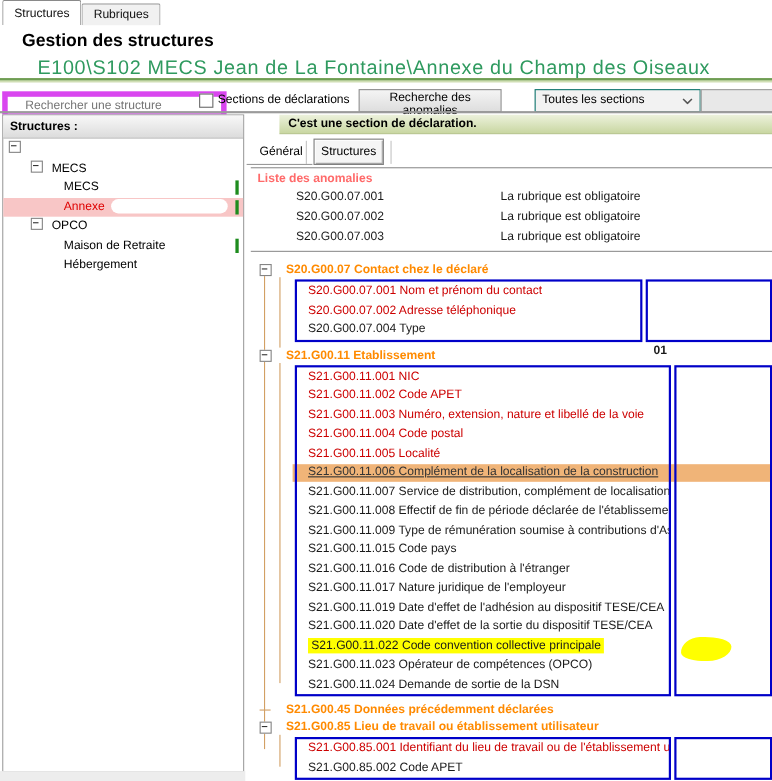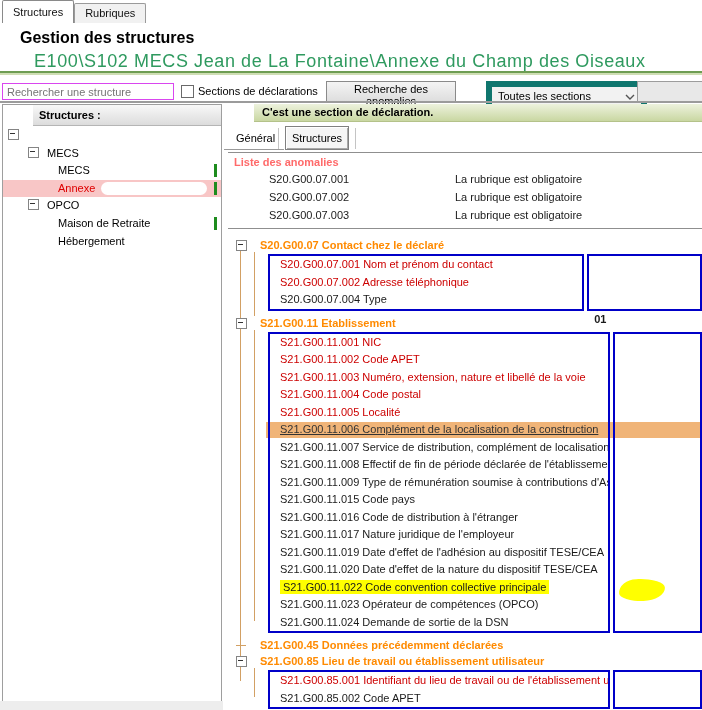--- a/index.html
+++ b/index.html
@@ -13,36 +13,36 @@
     border:1px solid #9a9a9a;border-bottom:none;background:#f1f1f1;border-radius:2px 2px 0 0;color:#111;}
   .wtab.active{background:#fff;line-height:22px;position:relative;z-index:2;border-color:#8a8a8a;}
   
   #page-title{position:absolute;top:29px;left:20px;font-weight:bold;font-size:16px;color:#000;}
   #breadcrumb{position:absolute;top:51px;left:34px;font-size:18px;letter-spacing:.6px;
     color:var(--c-breadcrumb-green,#2F9A5F);white-space:nowrap;}
   #green-rule{position:absolute;top:71px;left:0;width:702px;height:2px;
     border-top:2px solid var(--c-rule-green,#6E9D53);background:#cfdeb4;}
   
   #toolbar{position:absolute;top:80px;left:0;width:702px;height:22px;}
-  #search-input{position:absolute;left:2px;top:3px;width:162px;height:15px;border:1px solid #d946ef;
-    padding:0 4px;font:11px "Liberation Sans",sans-serif;color:#444;}
+  #search-input{position:absolute;left:2px;top:3px;width:162px;height:15px;border:5px solid #d946ef;
+    padding:0 16px;font:11px "Liberation Sans",sans-serif;color:#444;}
   #cb{position:absolute;left:181px;top:5px;width:11px;height:11px;border:1px solid #6a6a6a;background:#fff;}
   #cb-label{position:absolute;left:198px;top:5px;color:#000;}
   #btn-anomalies{position:absolute;left:326px;top:1px;width:130px;height:21px;
     background:linear-gradient(#f4f4f4,#dedede);border:1px solid #8a8a8a;
     font:11px "Liberation Sans",sans-serif;color:#000;}
   #select-sections{position:absolute;left:486px;top:1px;width:143px;height:19px;background:#f2f2f2;
-    border:6px solid #0f766e;line-height:19px;padding-left:6px;color:#000;}
+    border:1px solid #0f766e;line-height:19px;padding-left:6px;color:#000;}
   #select-sections svg{position:absolute;right:6px;top:7px;}
   #disabled-box{position:absolute;left:637px;top:1px;width:70px;height:19px;background:#e8e8e8;border:1px solid #9c9c9c;}
   #main-divider{position:absolute;top:101px;left:0;width:702px;height:2px;background:#9b9b9b;}
   
   #left-panel{position:absolute;left:2px;top:104px;width:218px;height:596px;border:1px solid #9e9e9e;background:#fff;}
   #left-panel-title{height:20px;line-height:20px;padding-left:6px;font-weight:bold;color:#000;
-    background:linear-gradient(#f8f8f8,#dcdcdc);border-bottom:1px solid #b5b5b5;margin-left:30px;}
+    background:linear-gradient(#f8f8f8,#dcdcdc);border-bottom:1px solid #b5b5b5;}
   #left-tree{position:relative;padding-top:1px;}
   .trow{position:relative;height:17.6px;line-height:17.6px;white-space:nowrap;}
   .trow.sel{background:var(--c-selected-pink,#F8C6C6);}
   .trow.sel .tlab{color:var(--c-selected-red,#DE0000);}
   .exp{position:relative;display:inline-block;width:9px;height:9px;border:1px solid #848484;background:#fff;vertical-align:-1px;}
   .exp::after{content:"";position:absolute;left:1px;top:3px;width:5px;height:1px;background:#333;}
   .tlab{color:#000;}
   .blob{display:inline-block;width:106px;height:13px;background:#fff;border-radius:7px;margin-left:6px;vertical-align:-3px;}
   .gbar{position:absolute;right:4px;top:2px;width:3px;height:13px;background:var(--c-green-bar,#1E8C1E);}
   #left-bottom-strip{position:absolute;left:0;top:701px;width:223px;height:9px;background:#ededed;}
@@ -171,21 +171,21 @@
               <div class="item red"><span>S21.G00.11.004 Code postal</span></div>
               <div class="item red"><span>S21.G00.11.005 Localité</span></div>
               <div class="item underline"><span>S21.G00.11.006 Complément de la localisation de la construction</span></div>
               <div class="item"><span>S21.G00.11.007 Service de distribution, complément de localisation ...</span></div>
               <div class="item"><span>S21.G00.11.008 Effectif de fin de période déclarée de l'établissement</span></div>
               <div class="item"><span>S21.G00.11.009 Type de rémunération soumise à contributions d'As...</span></div>
               <div class="item"><span>S21.G00.11.015 Code pays</span></div>
               <div class="item"><span>S21.G00.11.016 Code de distribution à l'étranger</span></div>
               <div class="item"><span>S21.G00.11.017 Nature juridique de l'employeur</span></div>
               <div class="item"><span>S21.G00.11.019 Date d'effet de l'adhésion au dispositif TESE/CEA</span></div>
-              <div class="item"><span>S21.G00.11.020 Date d'effet de la nature du dispositif TESE/CEA</span></div>
+              <div class="item"><span>S21.G00.11.020 Date d'effet de la sortie du dispositif TESE/CEA</span></div>
               <div class="item"><span class="hl-yellow">S21.G00.11.022 Code convention collective principale</span></div>
               <div class="item"><span>S21.G00.11.023 Opérateur de compétences (OPCO)</span></div>
               <div class="item"><span>S21.G00.11.024 Demande de sortie de la DSN</span></div>
             </div>
             <div class="value-box">
               <div class="scribble" style="top: 245px;"></div>
             </div>
           </div>
         </div>
         <div class="section">

